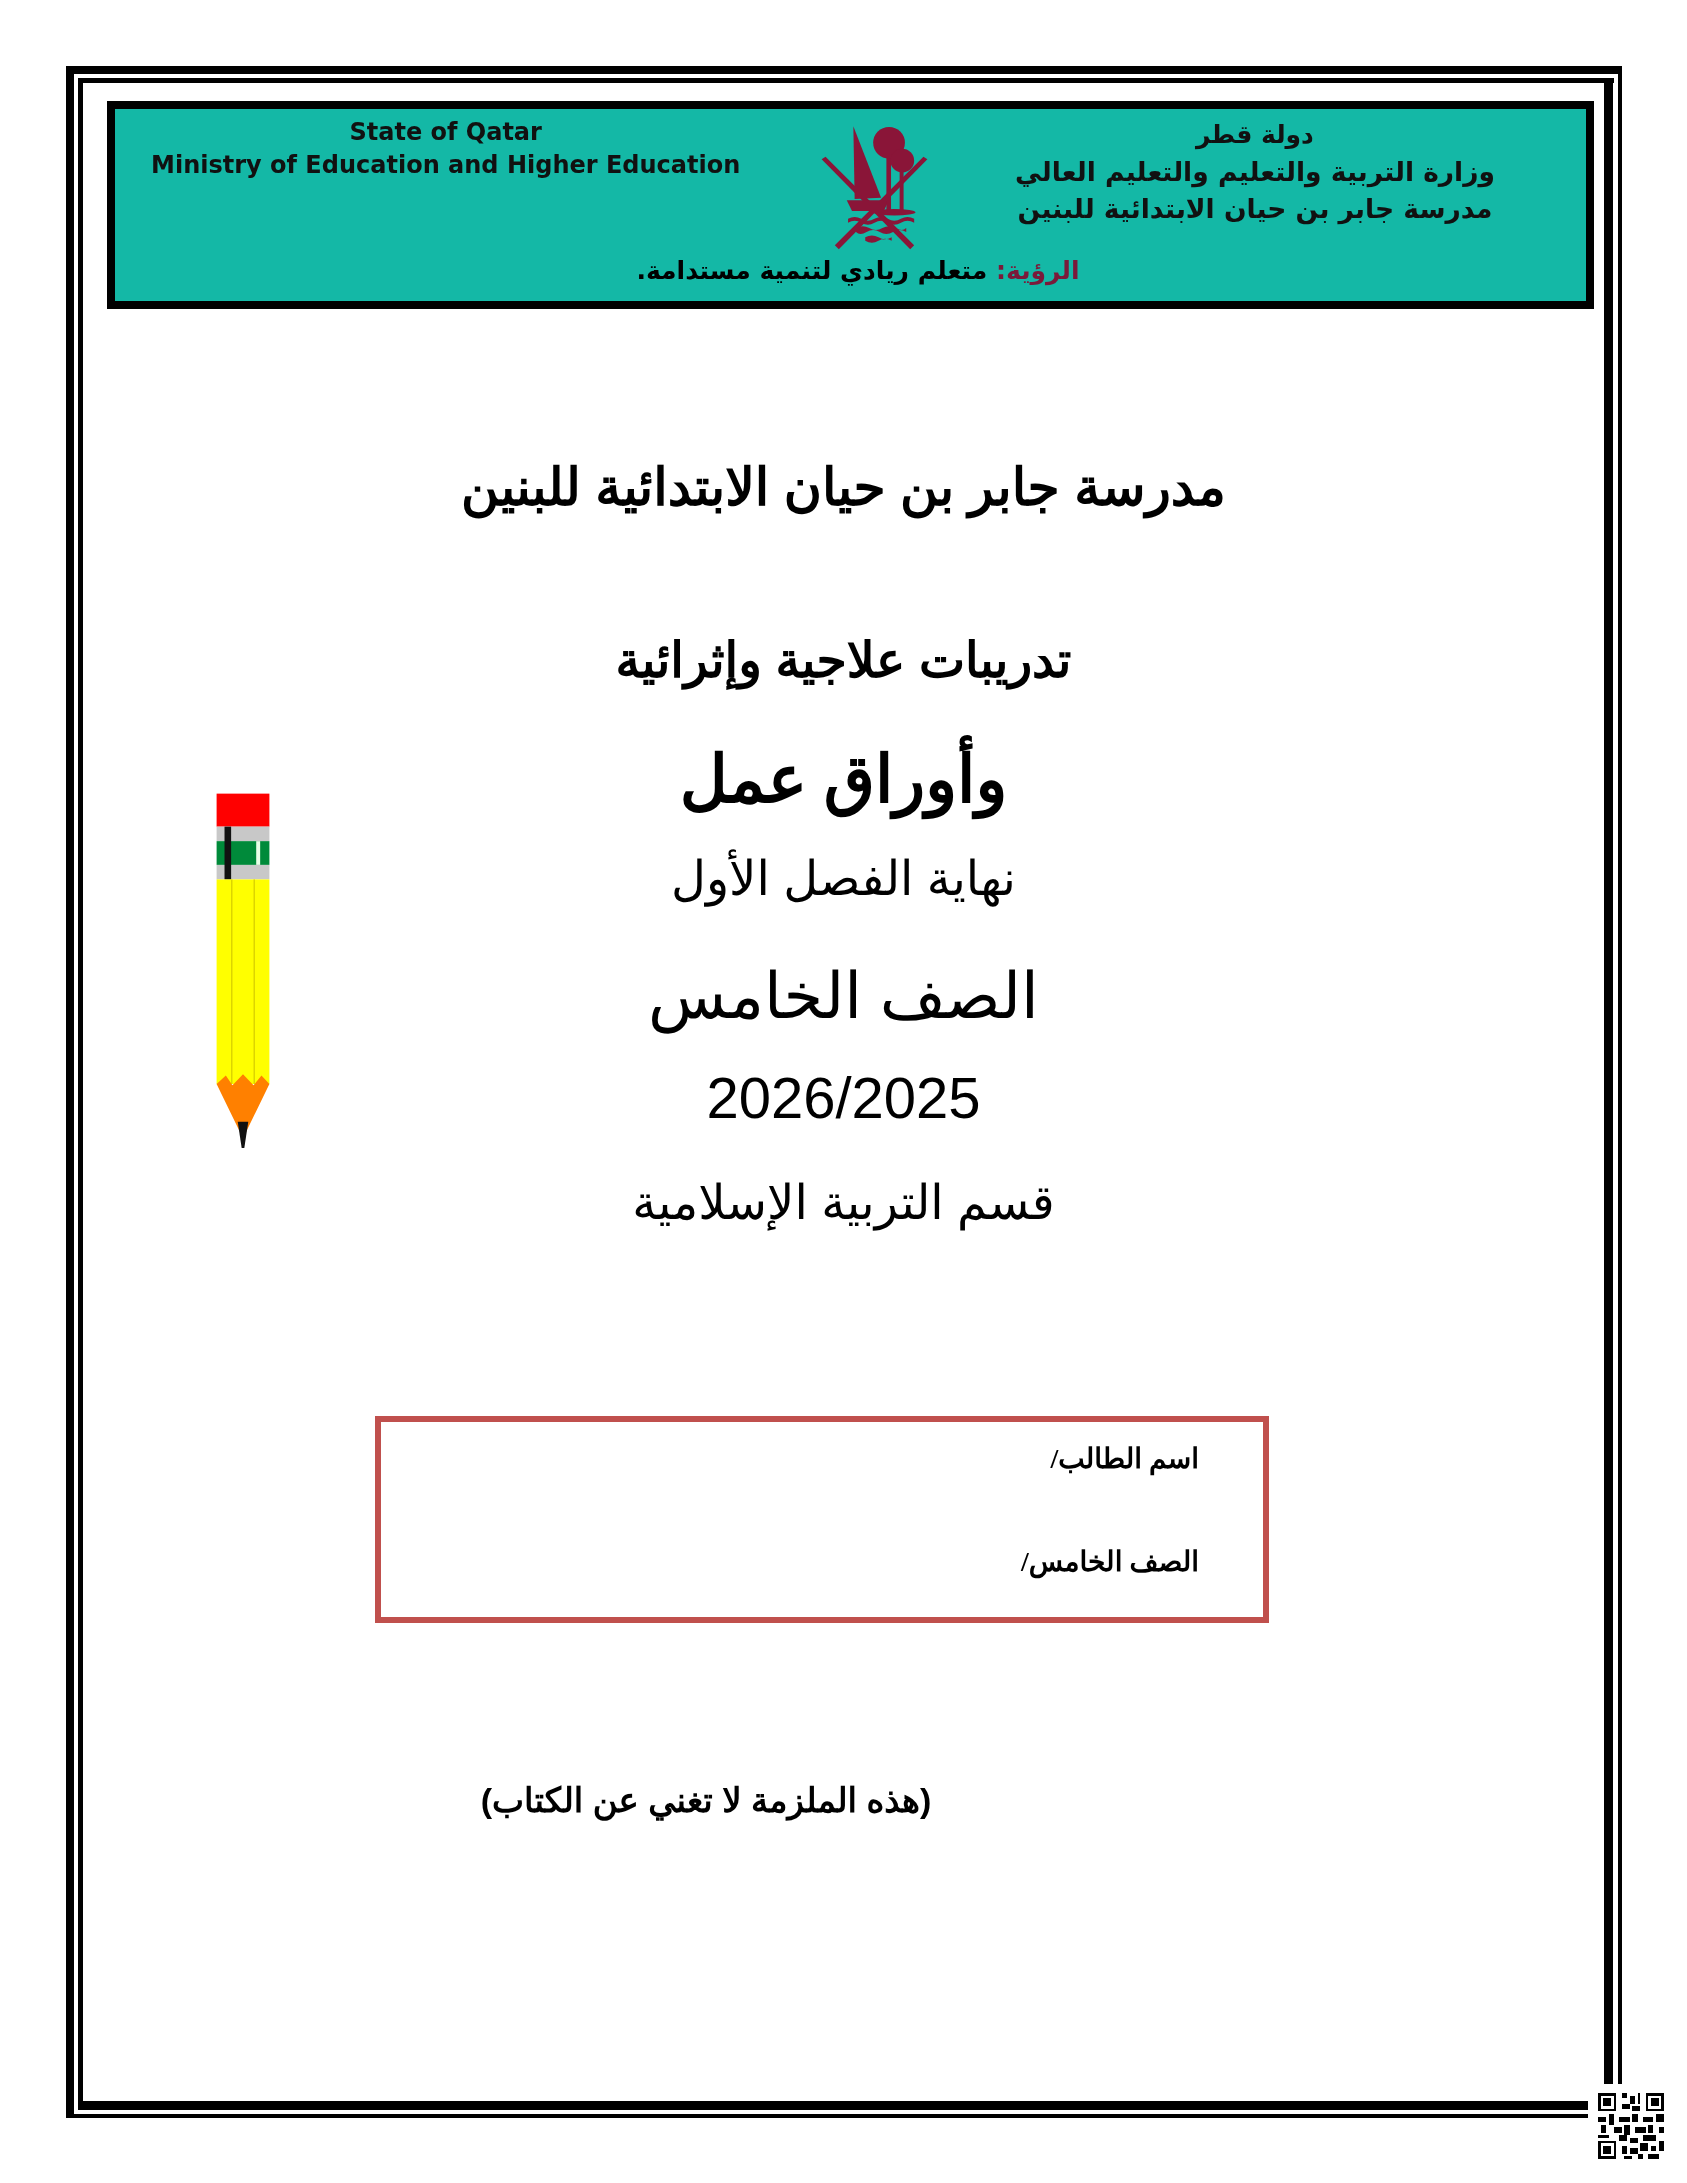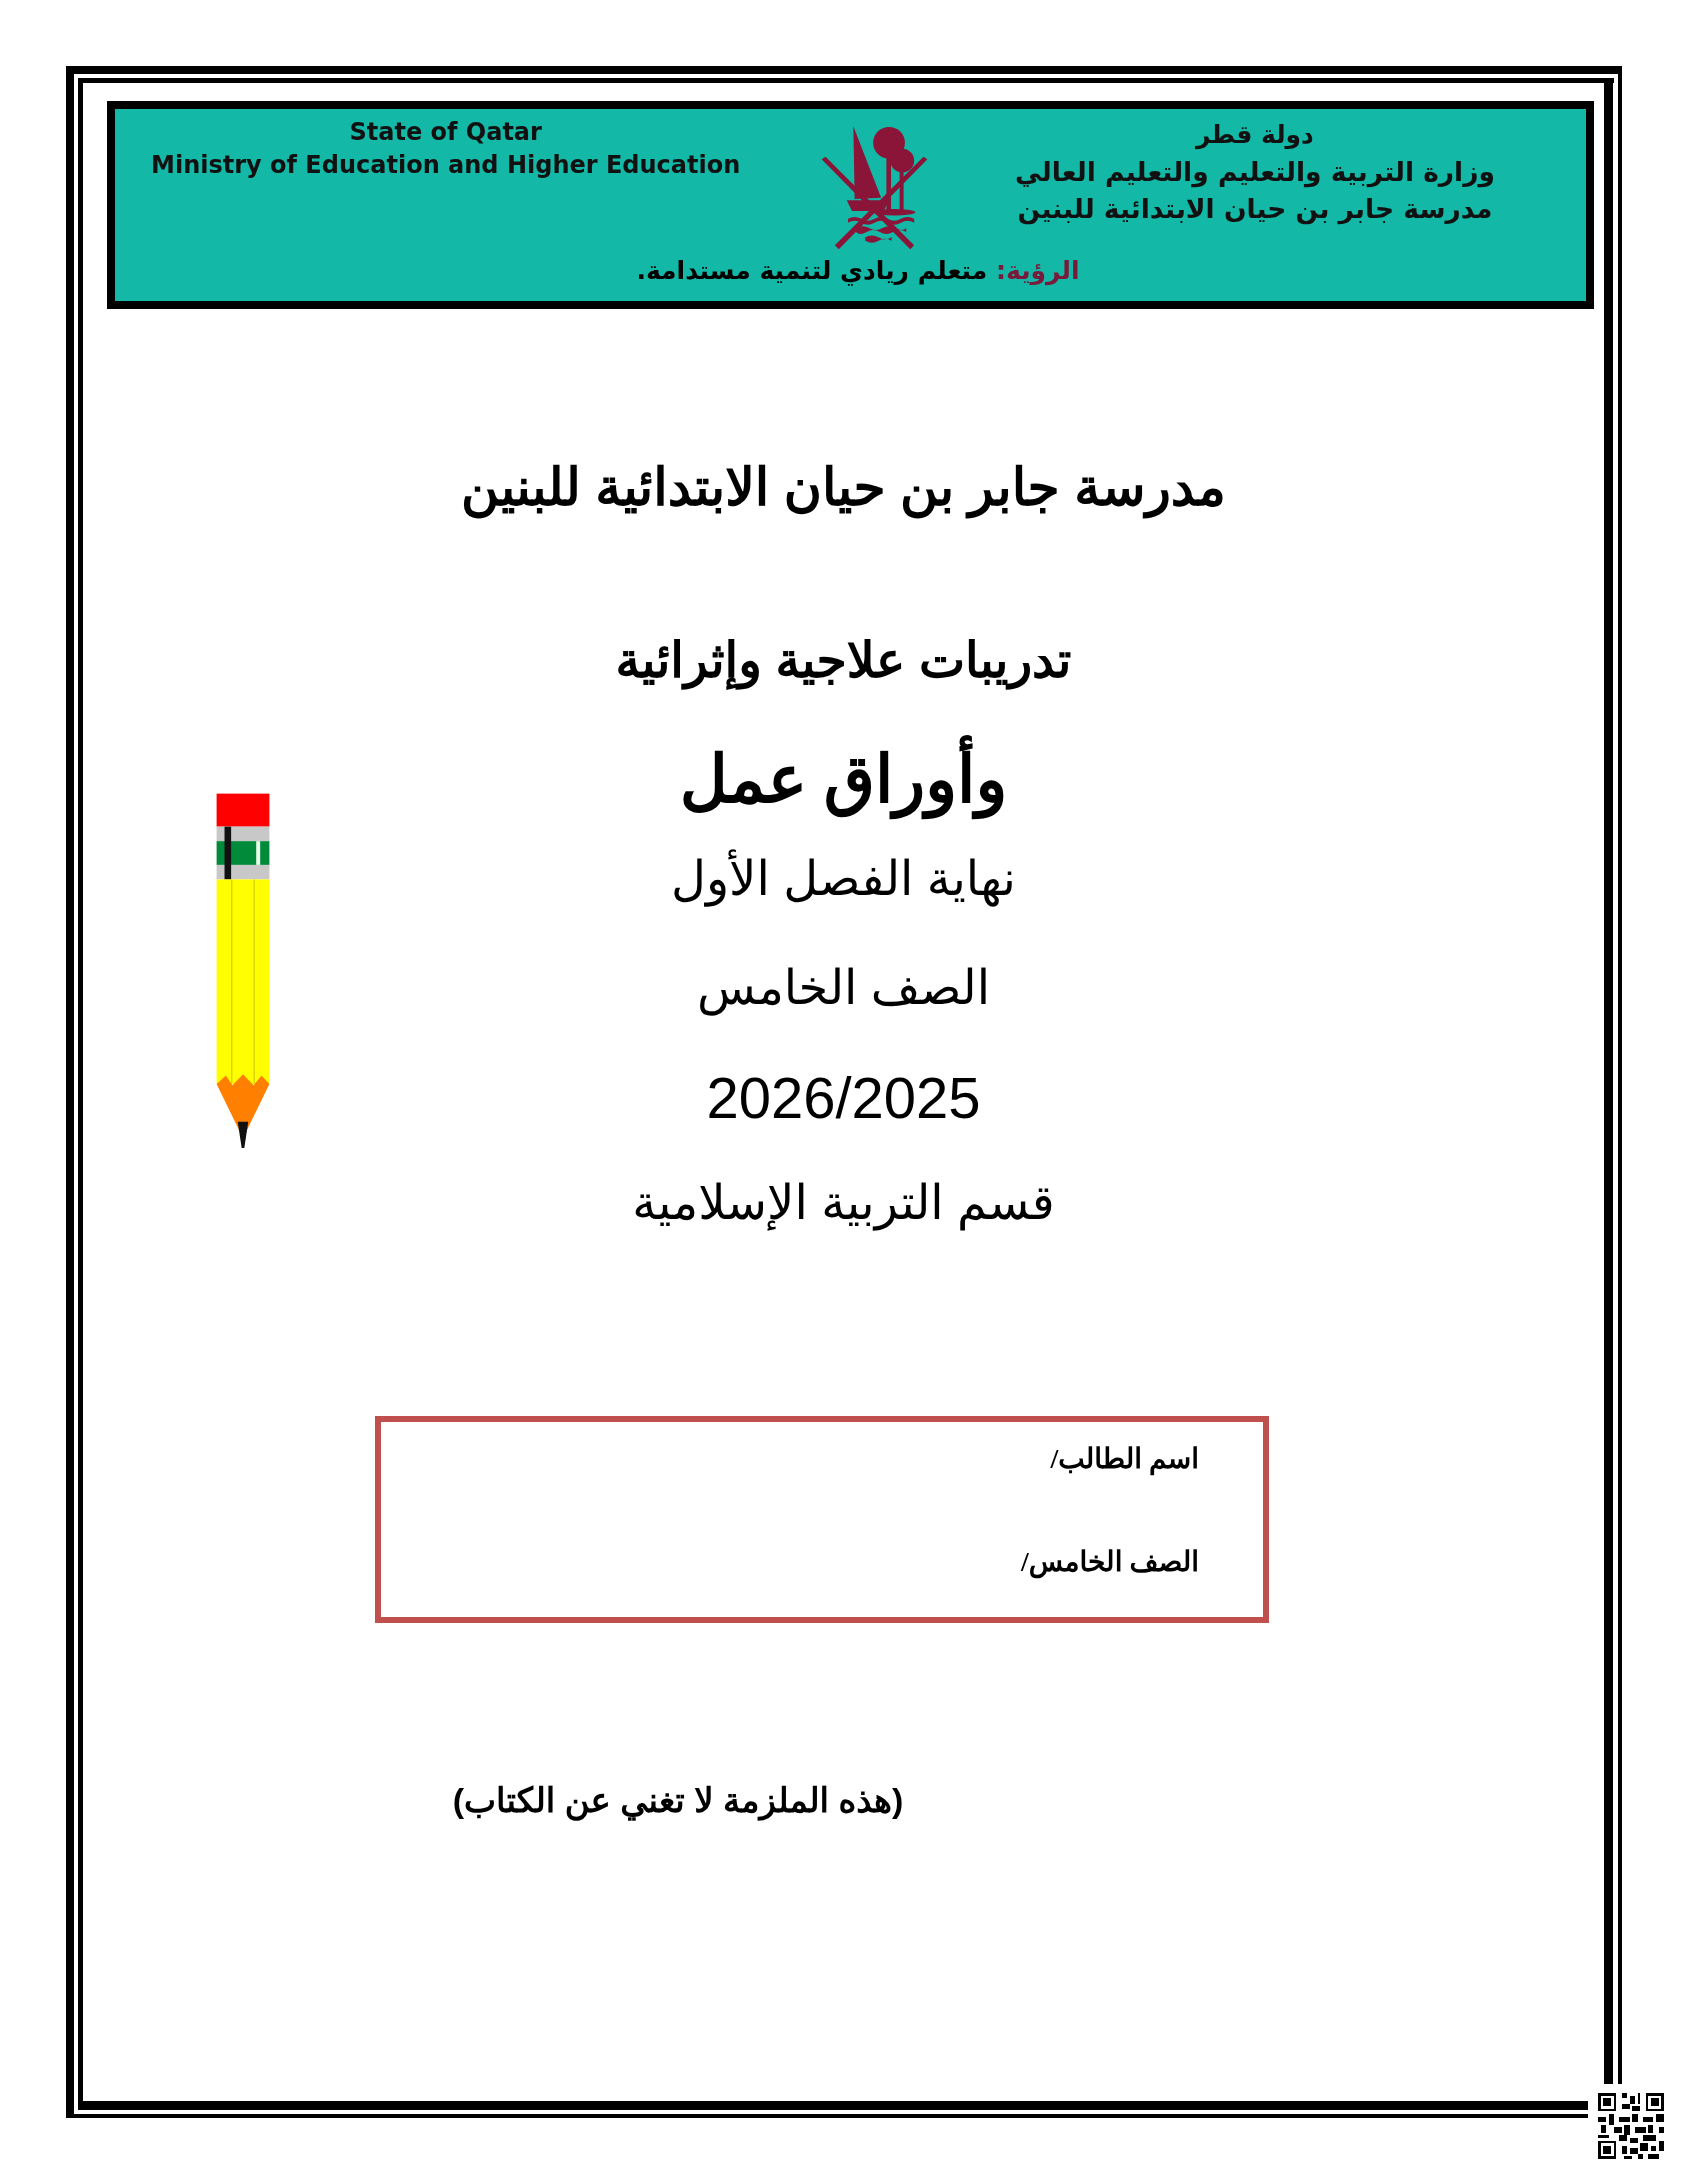--- a/index.html
+++ b/index.html
@@ -23,34 +23,34 @@
   .emblem { position:absolute; left:700px; top:4px; width:119px; height:139px; }
   .vision { position:absolute; left:15px; right:0; top:147px; text-align:center; direction:rtl; font-weight:bold; font-size:25px; }
   .vision .vk { color:#7a1a3a; }
 
   
   .t { position:absolute; left:0; width:1687px; text-align:center; direction:rtl; font-family:"Liberation Sans", sans-serif; }
   .school-title { top:457px; font-size:52px; font-weight:bold; }
   .sub1 { top:632px; font-size:49px; font-weight:bold; }
   .sub2 { top:741px; font-size:66px; font-weight:bold;font-family:Liberation Serif, serif; }
   .term { top:850px; font-size:48px; }
-  .grade { top:959px; font-size:48px; }
+  .grade { top:959px; font-size:64px; }
   .year { top:1064px; font-size:58px; direction:ltr; }
   .dept { top:1174px; font-size:48px; }
 
   
   .pencil { position:absolute; left:210px; top:791px; width:66px; height:361px; }
 
   
   .student-box { position:absolute; left:375px; top:1416px; width:882px; height:195px; border:6.6px solid #c0504d; }
   .field { position:absolute; right:64px; direction:rtl; font-family:Liberation Serif, serif; font-weight:bold; font-size:28px; }
   .f1 { top:20px; }
   .f2 { top:98px;margin-top:25px; }
 
-  .note { position:absolute; left:0; width:1356px; top:1780px; text-align:center; direction:rtl; font-family:"Liberation Sans", sans-serif; font-weight:bold; font-size:34px; }
+  .note { position:absolute; left:0; width:1356px; top:1780px; text-align:center; direction:rtl; font-family:"Liberation Sans", sans-serif; font-weight:bold; font-size:34px;padding-left:28px; }
 
   .qr { position:absolute; left:1598px; top:2093px; width:66px; height:66px; }
 </style>
 </head>
 <body>
 
 <div class="b-top-outer"></div>
 <div class="b-top-inner"></div>
 <div class="b-left-outer"></div>
 <div class="b-left-inner"></div>

